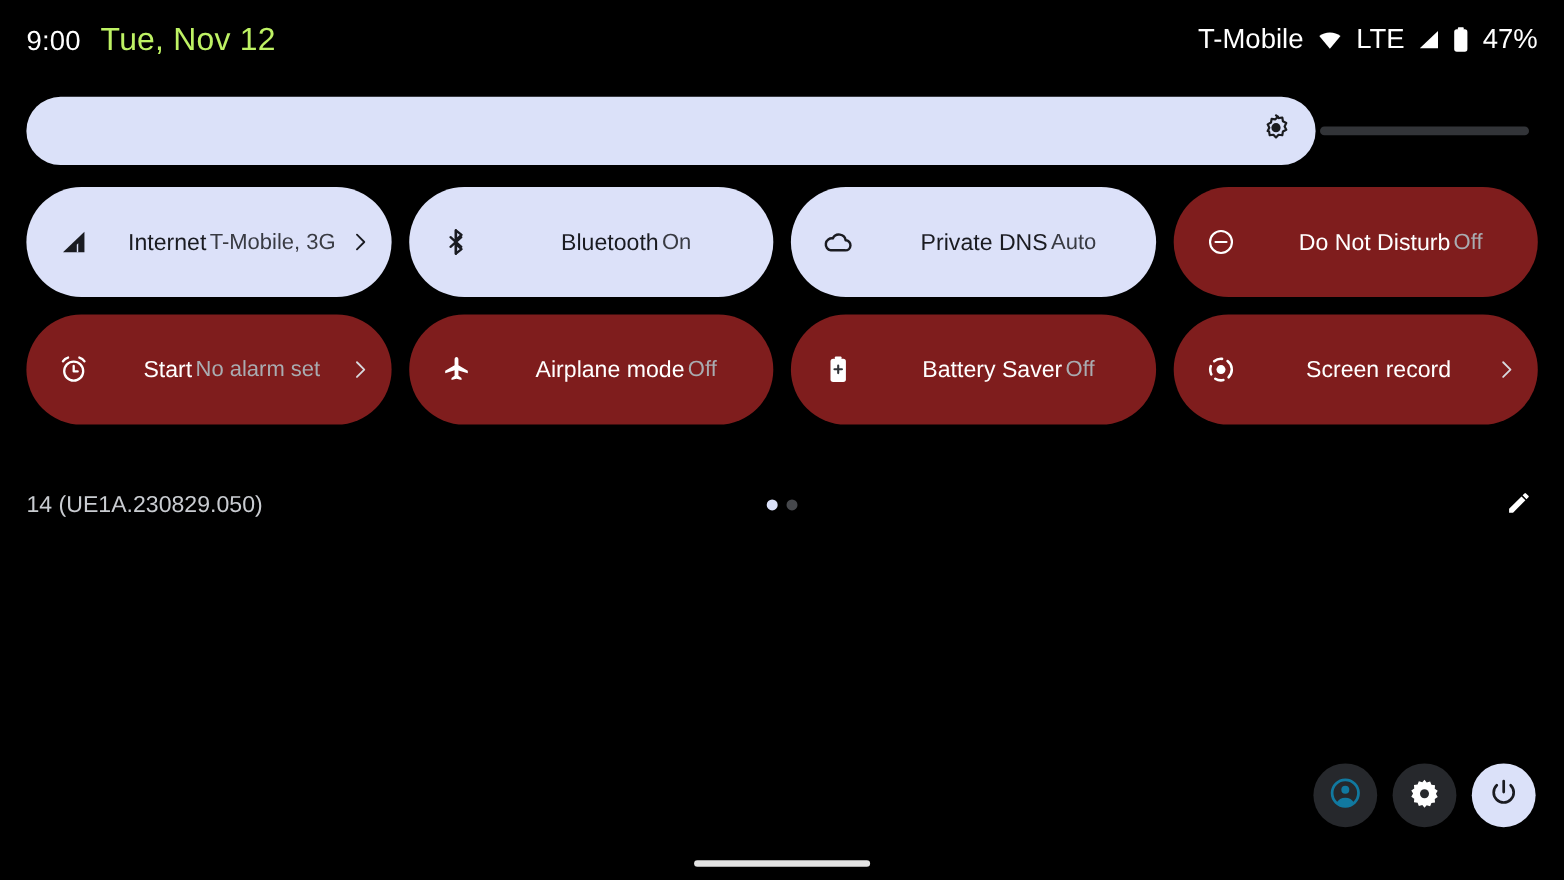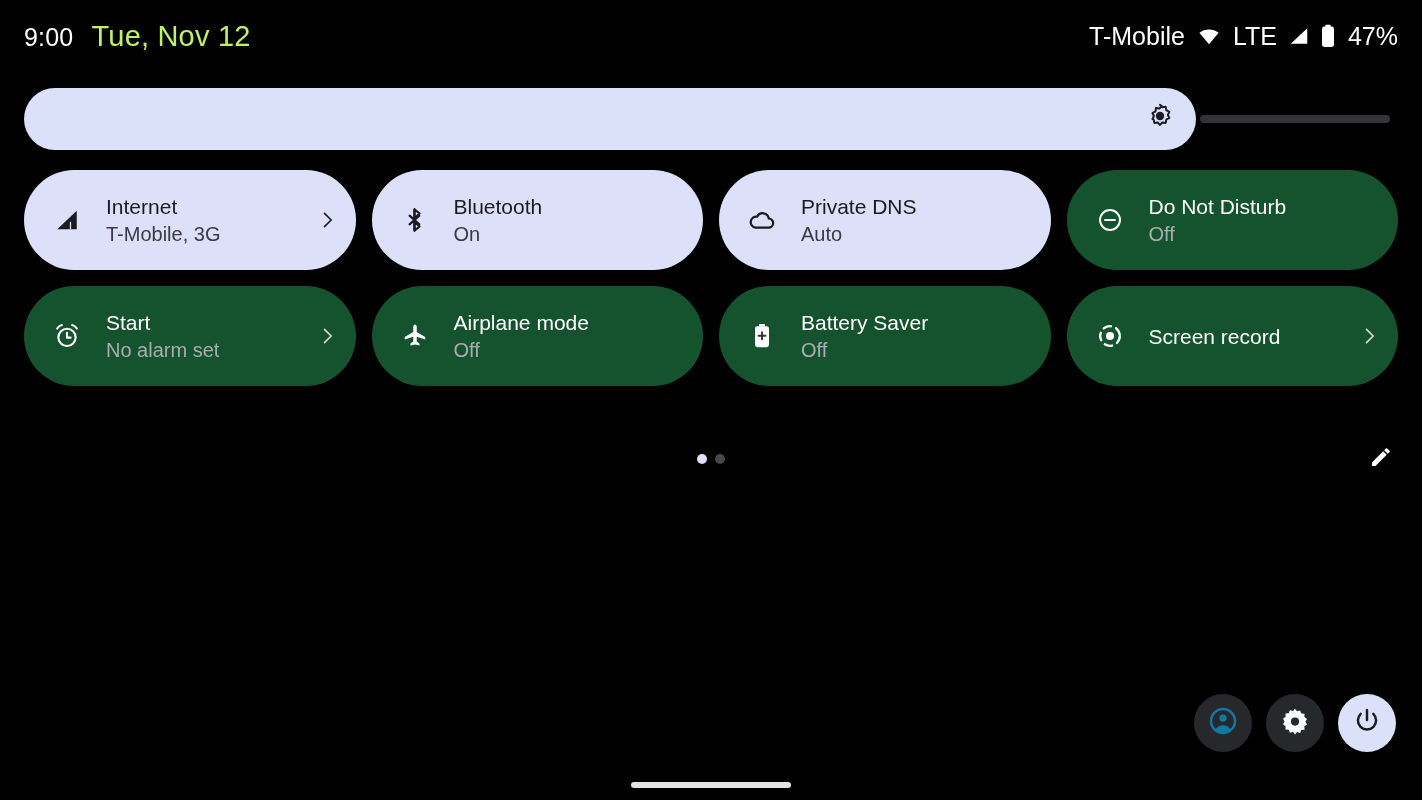--- a/index.html
+++ b/index.html
@@ -48,23 +48,23 @@
     display:grid; grid-template-columns:repeat(4,1fr);
     grid-auto-rows:100px; gap:16px 16px;
   }
   .tile {
     border-radius:50px;
     display:flex; align-items:center;
     padding:0 18px 0 26px;
     position:relative;
   }
   .tile.active { background:#dce1f9; }
-  .tile.inactive { background:#14532d; }
+  .tile.inactive { background:#7f1d1d; }
   .tile-icon { flex:0 0 auto; width:34px; display:flex; align-items:center; justify-content:center; }
-  .tile-text { margin-left:22px; display:flex; flex-direction:column; justify-content:center; gap:3px; flex:1 1 auto; min-width:0; }
+  .tile-text { margin-left:22px; display:flex; flex-direction:row; justify-content:center; gap:3px; flex:1 1 auto; min-width:0; }
   .tile-title { font-size:21px; line-height:25px; white-space:nowrap; }
   .tile-sub   { font-size:20px; line-height:24px; white-space:nowrap; }
   .tile.active .tile-title { color:#1a1b21; }
   .tile.active .tile-sub   { color:#393b43; }
   .tile.inactive .tile-title { color:#ffffff; }
   .tile.inactive .tile-sub   { color:#a9acb1; }
   .tile-chevron { flex:0 0 auto; width:22px; display:flex; align-items:center; justify-content:center; }
 
   
   .qs-footer {
@@ -258,20 +258,21 @@
       </span>
       <span class="tile-chevron">
         <svg width="20" height="20" viewBox="0 0 24 24">
             <path d="M9 4l8 8-8 8" fill="none" stroke="#d7d9de" stroke-width="2" stroke-linecap="round" stroke-linejoin="round"></path>
           </svg>
       </span>
     </div>
   </div>
 
   <div class="qs-footer">
+    <span class="build-label">14 (UE1A.230829.050)</span>
     <span class="page-dots">
       <span class="dot on"></span>
       <span class="dot off"></span>
     </span>
     <span class="edit-btn">
       <span>
         <svg width="26" height="26" viewBox="0 0 24 24">
           <path d="M3.6 17.1v3.3h3.3L17.3 10 14 6.7 3.6 17.1zM19.8 7.5a.9.9 0 0 0 0-1.3l-2-2a.9.9 0 0 0-1.3 0l-1.6 1.6L18.2 9l1.6-1.5z" fill="#ffffff"></path>
         </svg>
       </span>

